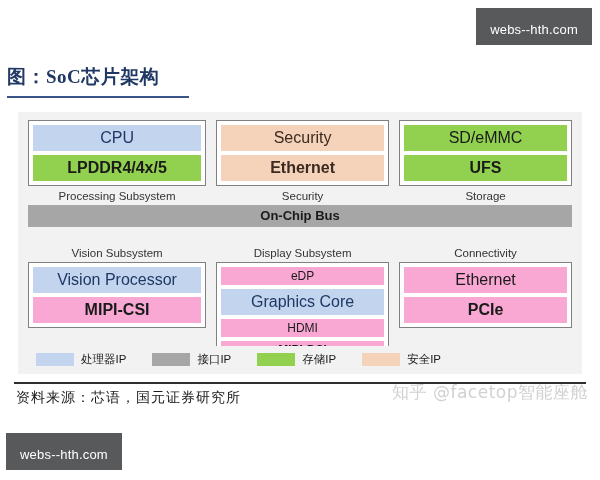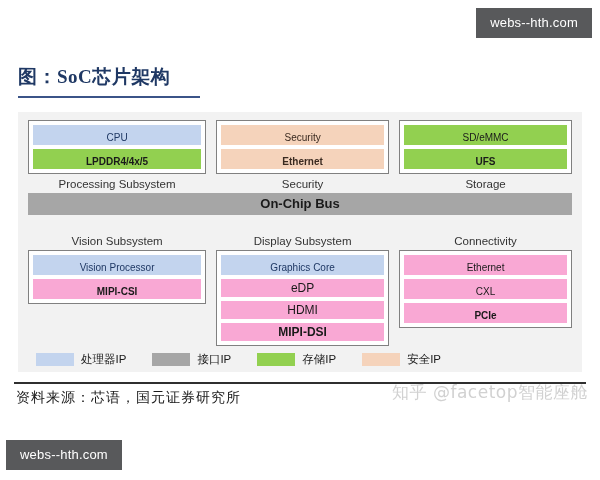--- a/index.html
+++ b/index.html
@@ -15,21 +15,21 @@
     overflow: hidden;
   }
 
   
   .wm-chip {
     position: absolute;
     background: #58595b;
     color: #ffffff;
     font-size: 13px;
     letter-spacing: 0.2px;
-    padding: 7px 14px 8px 14px;
+    padding: 14px 14px 8px 14px;
     white-space: nowrap;
     font-family: "Liberation Sans", sans-serif;
   }
   #wm-top { right: 8px; top: 8px; }
   #wm-bottom { left: 6px; bottom: 10px; }
 
   .wm-ghost {
     position: absolute;
     right: 12px;
     top: 381px;
@@ -37,21 +37,21 @@
     color: #c9c9c9;
     opacity: .85;
     white-space: nowrap;
     letter-spacing: .5px;
     font-family: "DejaVu Sans", sans-serif;
   }
 
   
   .title-wrap {
     position: absolute;
-    left: 18px;
+    left: 7px;
     top: 64px;
     right: 18px;
   }
   .chart-title {
     font-family: "Liberation Serif", "DejaVu Serif", serif;
     font-size: 19px;
     font-weight: bold;
     color: #1f3864;
     letter-spacing: .5px;
     white-space: nowrap;
@@ -84,24 +84,24 @@
   .col.c2 { flex: 1.00 1 0; }
   .col.c3 { flex: 1.00 1 0; }
 
   .groupbox {
     border: 1px solid #808080;
     background: #ffffff;
     padding: 4px;
     box-sizing: border-box;
   }
   .blk {
-    height: 20px;
+    height: 26px;
     line-height: 26px;
     text-align: center;
-    font-size: 10px;
+    font-size: 16px;
     color: #1a1a1a;
     margin-bottom: 4px;
     box-sizing: border-box;
   }
   .blk:last-child { margin-bottom: 0; font-weight: bold; }
   .blk.slim { height: 18px; line-height: 18px; font-size: 12px; }
 
   .fill-blue   { background: #c3d4ee; color: #1f3864; }
   .fill-green  { background: #92d050; color: #1a1a1a; }
   .fill-peach  { background: #f5d3bb; color: #3a2a20; }
@@ -238,31 +238,30 @@
 
     <div class="col c1">
       <div class="groupbox">
         <div class="blk fill-blue">Vision Processor</div>
         <div class="blk fill-gray">MIPI-CSI</div>
       </div>
     </div>
 
     <div class="col c2">
       <div class="groupbox">
+        <div class="blk slim fill-gray">eDP</div>
         <div class="blk fill-blue">Graphics Core</div>
-        <div class="blk slim fill-gray">eDP</div>
         <div class="blk slim fill-gray">HDMI</div>
         <div class="blk slim fill-gray">MIPI-DSI</div>
       </div>
     </div>
 
     <div class="col c3">
       <div class="groupbox">
         <div class="blk fill-gray">Ethernet</div>
-        <div class="blk fill-gray">CXL</div>
         <div class="blk fill-gray">PCIe</div>
       </div>
     </div>
 
   </div>
 </div>
 
 <div class="legend">
   <div class="legend-item">
     <span class="legend-swatch" style="background:#c3d4ee"></span>

